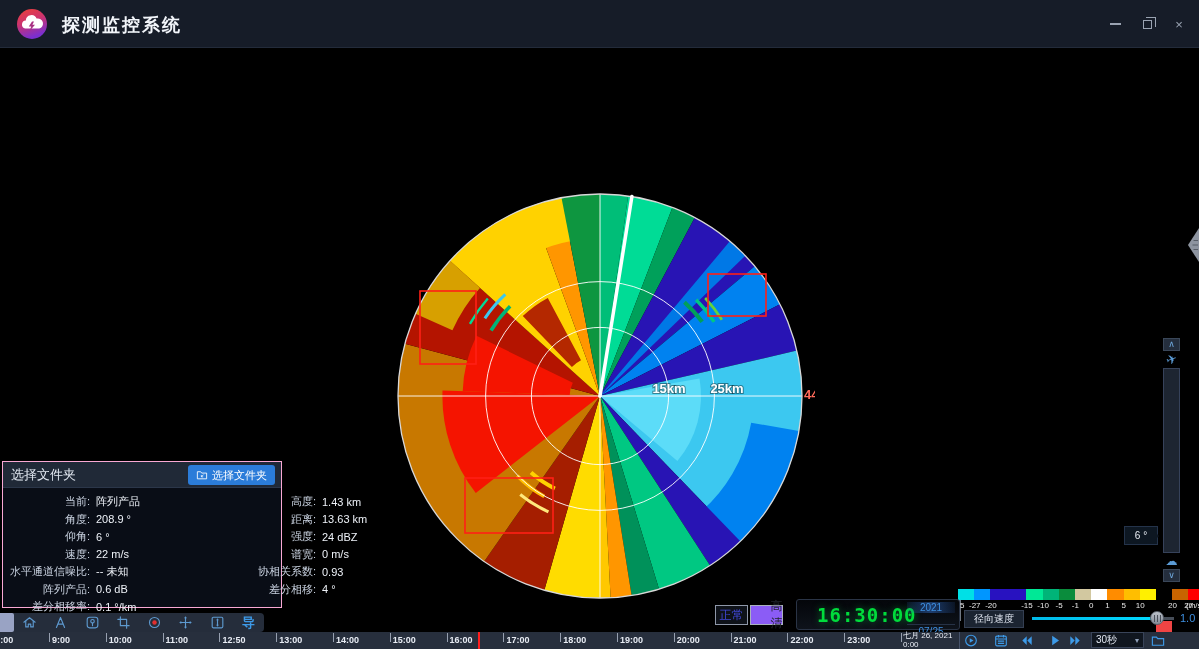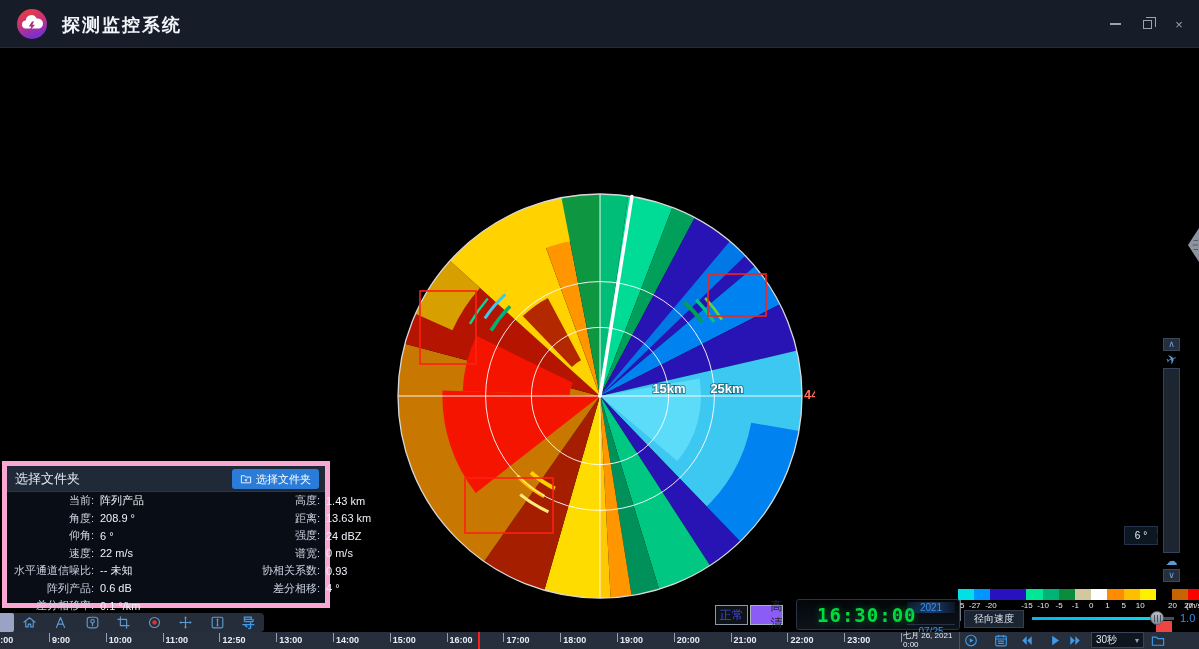--- a/index.html
+++ b/index.html
@@ -19,30 +19,30 @@
   .min-bar { width:11px; height:2px; background:#9aa3b2; }
   .restore-box { position:relative; width:9px; height:9px; border:1px solid #9aa3b2; background:transparent; }
   .restore-box::before { content:""; position:absolute; left:2px; top:-4px; width:9px; height:9px;
     border:1px solid #9aa3b2; border-left:none; border-bottom:none; }
 
   
   .main { position:absolute; left:0; top:48px; width:1199px; height:601px; background:#000; }
   #radar-svg { position:absolute; left:385px; top:133px; }
 
   
-  .info-panel { position:absolute; left:2px; top:461px; width:328px; height:147px; z-index:20;
-    background:rgba(9,14,23,0.95); border:5px solid #f9a8d4; }
+  .info-panel { position:absolute; left:2px; top:461px; width:280px; height:147px; z-index:20;
+    background:rgba(9,14,23,0.95); border:1px solid #f9a8d4; }
   .info-header { position:relative; height:26px; background:#202937; border-bottom:1px solid #2b3649;
     display:flex; align-items:center; padding:0 8px; }
   .info-title { font-size:13px; color:#e3e9f2; }
   .folder-btn { position:absolute; right:6px; top:3px; height:20px; background:#2b7cd9; color:#fff;
     border:none; border-radius:3px; font-size:11px; display:flex; align-items:center; gap:4px;
     padding:0 8px; cursor:pointer; font-family:inherit; }
   .info-body { display:grid; grid-template-columns:93px 104px 122px auto; grid-auto-rows:17.5px;
-    font-size:11px; align-items:center; }
+    padding-top:5px; font-size:11px; align-items:center; }
   .ilabel { text-align:right; color:#c9d2e0; padding-right:6px; white-space:nowrap; }
   .ivalue { text-align:left; color:#eef2f8; white-space:nowrap; }
 
   
   .elev-btn { position:absolute; left:1163px; width:17px; background:#242e3d; border:1px solid #3a4759;
     color:#6fa8dc; font-size:9px; line-height:11px; text-align:center; cursor:pointer; }
   .elev-track { position:absolute; left:1163px; top:368px; width:17px; height:185px;
     background:#1d2531; border:1px solid #36425a; cursor:pointer; }
   .elev-ico { position:absolute; left:1163px; width:17px; text-align:center; color:#5b9bd5; cursor:pointer; }
   .elev-tip { position:absolute; left:1124px; top:526px; width:34px; height:19px; background:#0d1722;

